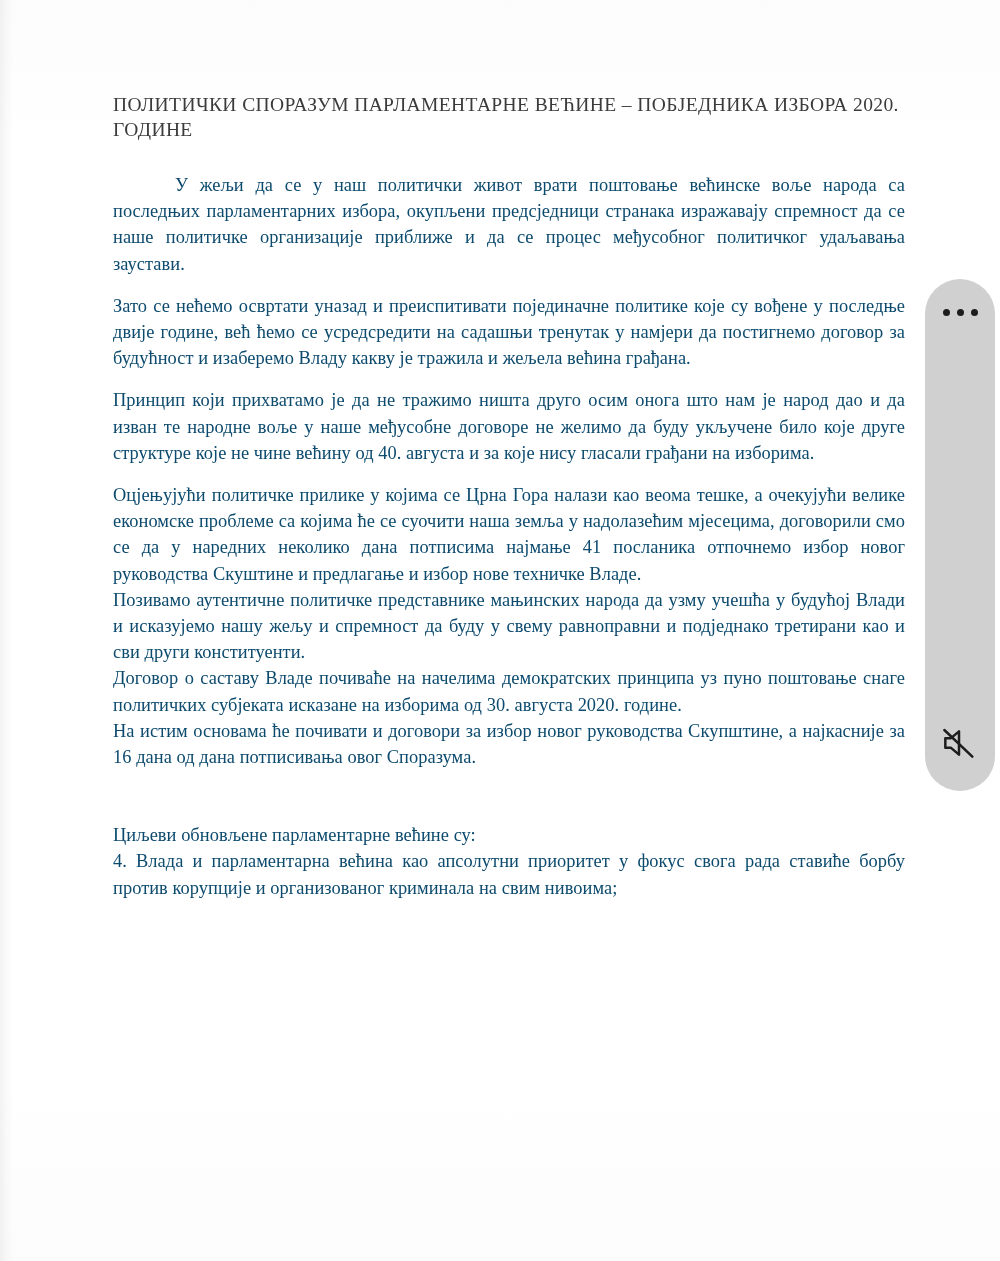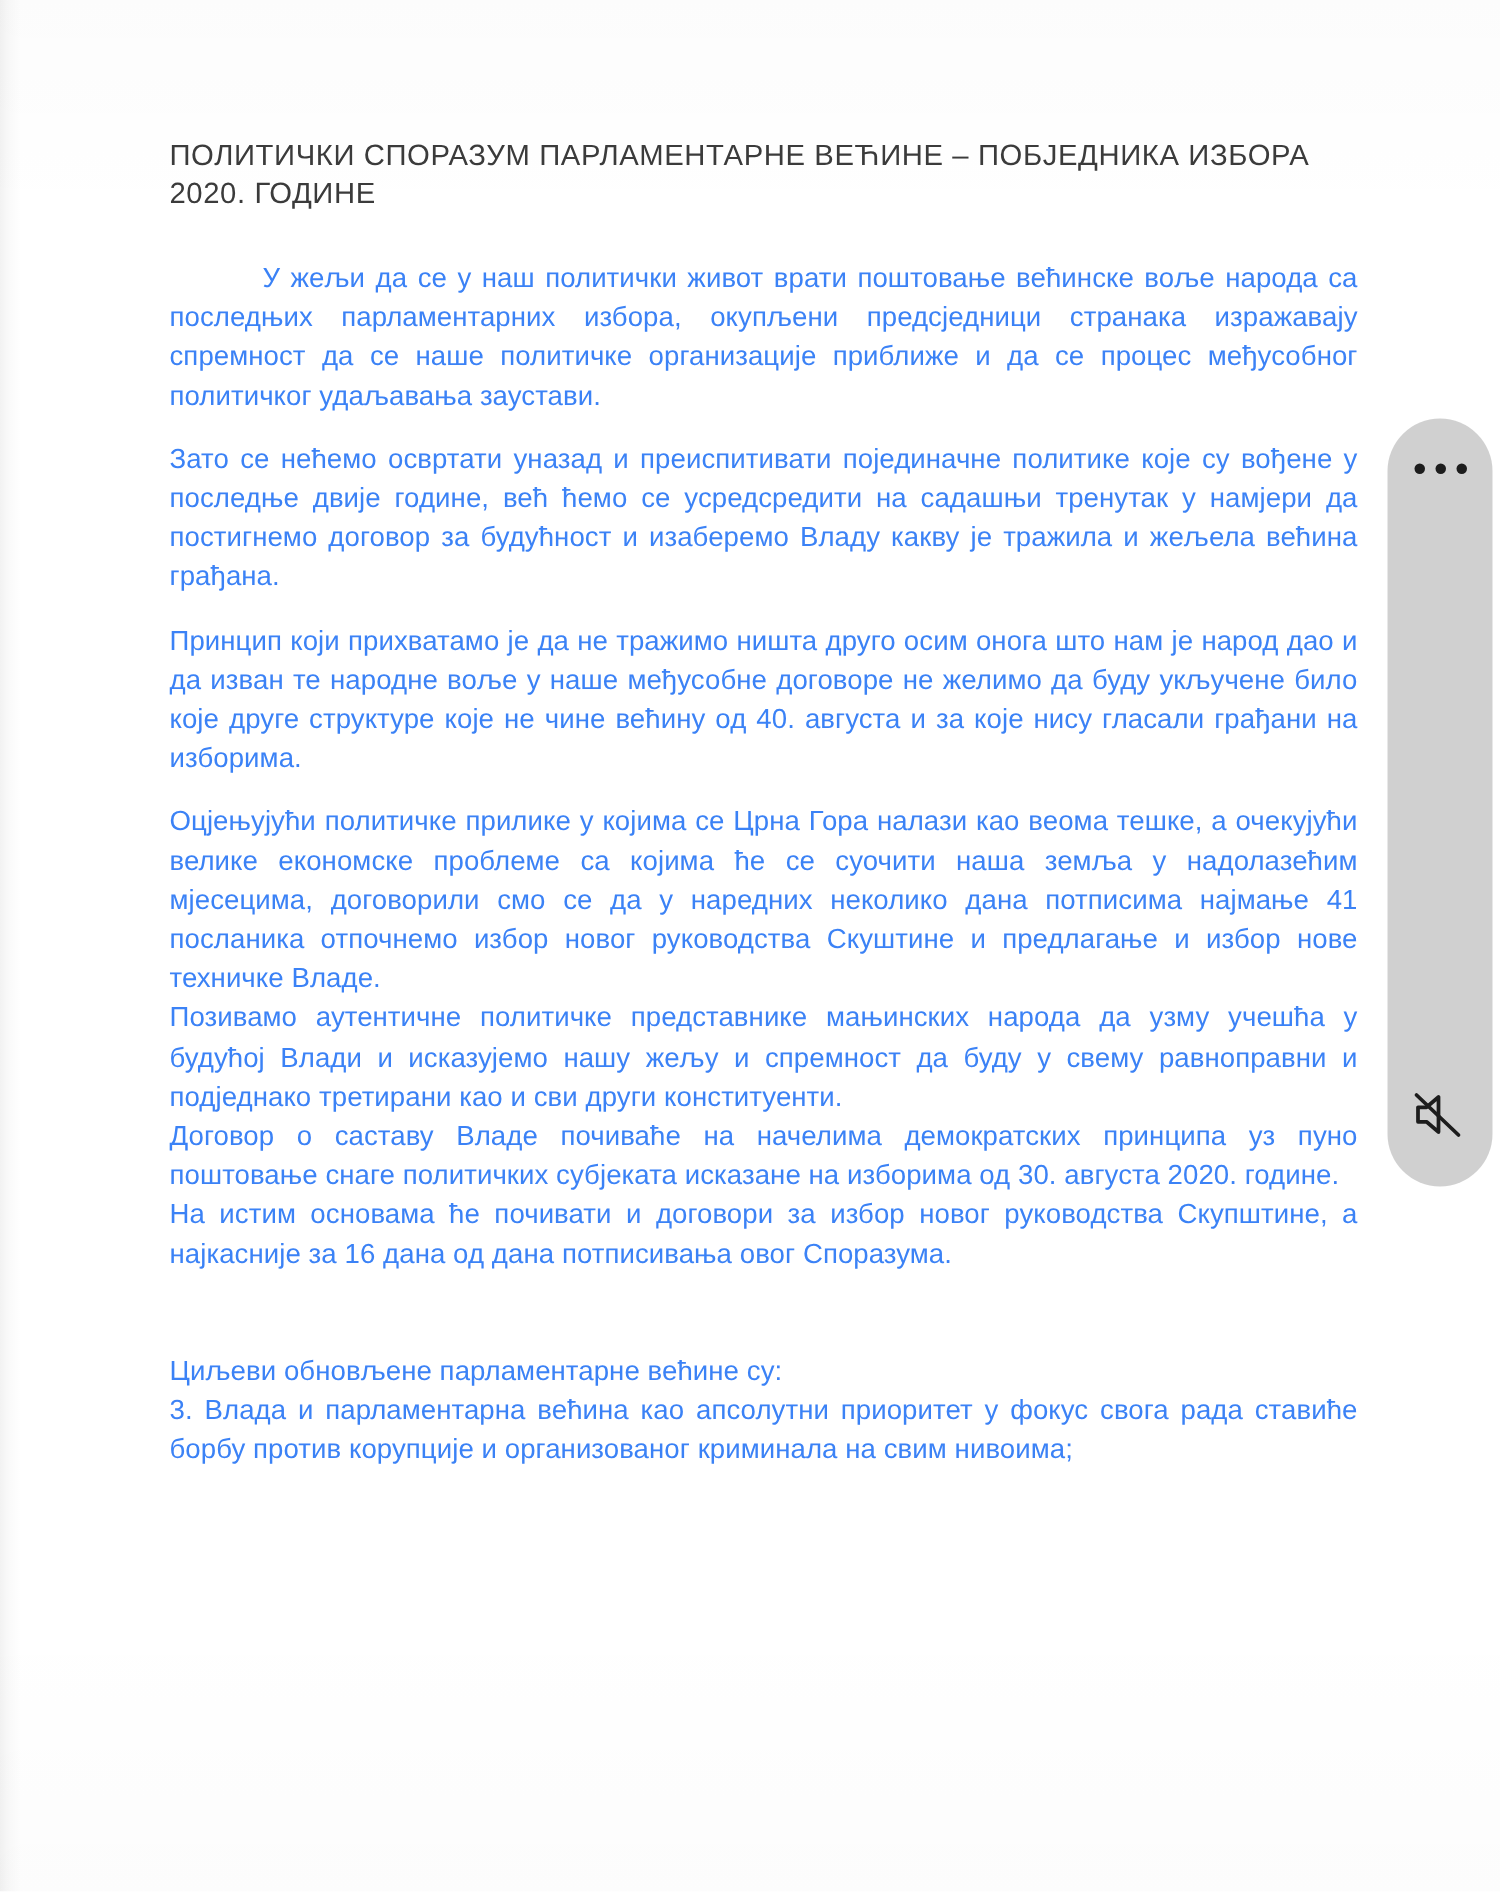--- a/index.html
+++ b/index.html
@@ -59,29 +59,31 @@
   }
 
   .doc-title {
     font-size: 19.5px;
     line-height: 25px;
     letter-spacing: 0.4px;
     color: #3b3b3b;
     text-align: left;
     margin-bottom: 30px;
     font-weight: 400;
+    font-family: Liberation Serif, serif;
   }
 
   .para {
     font-size: 18.4px;
     line-height: 26.2px;
-    color: #3b82f6;
+    color: #0c4a6e;
     text-align: justify;
     text-justify: inter-word;
     letter-spacing: 0.05px;
+    font-family: Liberation Serif, serif;
     -webkit-font-smoothing: none;
   }
 
   
   .para.indent-first { text-indent: 62px; }
 
   
   .para.tight { margin-top: 16px; }
   .para.gap-md  { }
   .para.gap-lg  { margin-top: 52px; }
@@ -145,21 +147,21 @@
     <p class="para gap-md">Позивамо аутентичне политичке представнике мањинских народа да узму учешћа у будућој Влади и исказујемо нашу жељу и спремност да буду у свему равноправни и подједнако третирани као и сви други конституенти.</p>
 
     <p class="para gap-md">Договор о саставу Владе почиваће на начелима демократских принципа уз пуно поштовање снаге политичких субјеката исказане на изборима од 30. августа 2020. године.</p>
 
 
     <p class="para gap-md">На истим основама ће почивати и договори за избор новог руководства Скупштине, а најкасније за 16 дана од дана потписивања овог Споразума.</p>
 
     <p class="para gap-lg">Циљеви обновљене парламентарне већине су:</p>
 
 
-    <p class="para gap-md">3. Влада и парламентарна већина као апсолутни приоритет у фокус свога рада ставиће борбу против корупције и организованог криминала на свим нивоима;</p>
+    <p class="para gap-md">4. Влада и парламентарна већина као апсолутни приоритет у фокус свога рада ставиће борбу против корупције и организованог криминала на свим нивоима;</p>
 
   </div>
 </div>
 
 <div id="viewer-pill">
 
   <div id="more-options-button">
     <span class="dot"></span>
     <span class="dot"></span>
     <span class="dot"></span>

